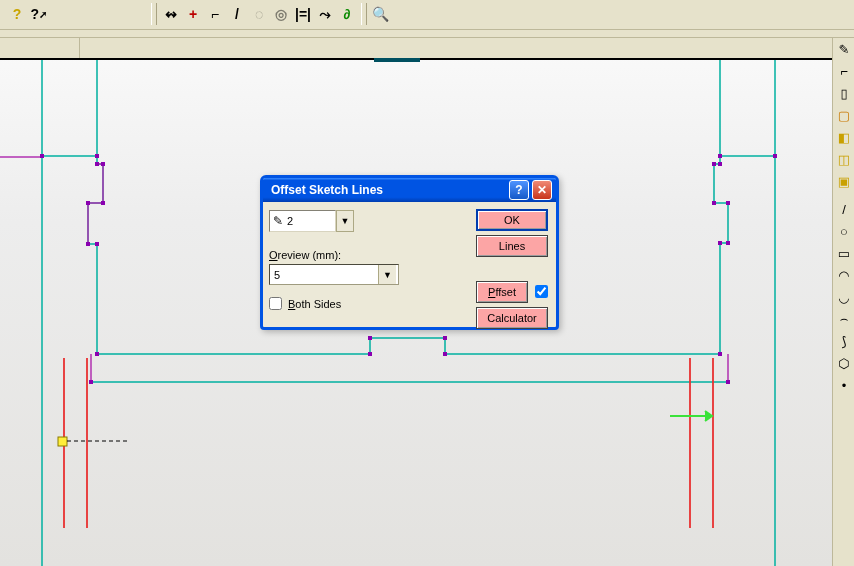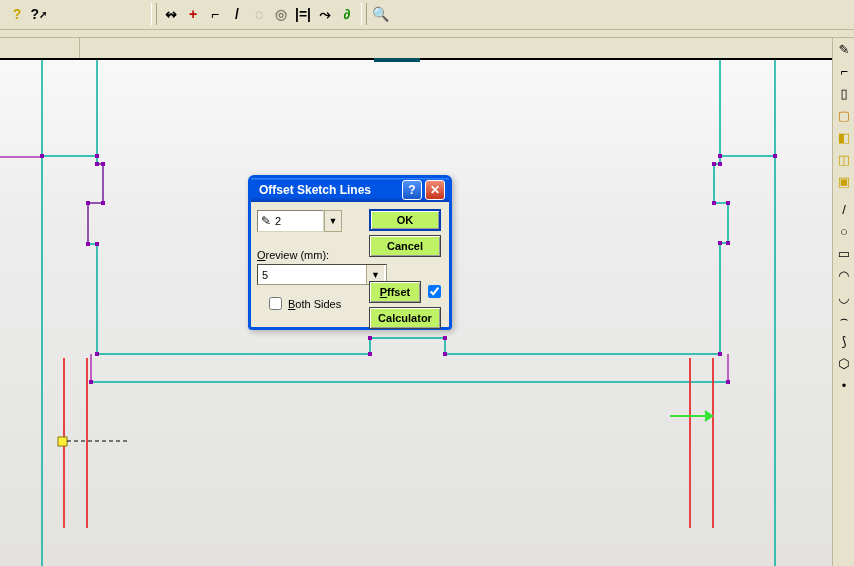--- a/index.html
+++ b/index.html
@@ -20,38 +20,38 @@
 
 .right-toolbar { position: absolute; right: 0; top: 38px; width: 22px; bottom: 0; background: #e6e2cb; border-left: 1px solid #bdb89a; display: flex; flex-direction: column; }
 .rt-btn { width: 22px; height: 22px; border: 1px solid transparent; display: flex; align-items: center; justify-content: center; font-size: 13px; cursor: pointer; }
 
 
 .canvas { position: absolute; left: 0; top: 38px; right: 22px; bottom: 0; overflow: hidden; background: linear-gradient(180deg, #fafafa 0%, #ededed 35%, #e3e2df 100%); }
 .canvas-top-border { position: absolute; left: 0; top: 0; width: 100%; height: 22px; background: #e6e2cb; border-bottom: 2px solid #000; }
 svg.sketch { position: absolute; left: 0; top: 0; width: 100%; height: 100%; }
 
 
-.dialog { position: absolute; left: 248px; top: 137px; width: 204px; background: #ece9d8; border: 3px solid #0054e3; border-radius: 6px 6px 4px 4px; box-shadow: 2px 2px 6px rgba(0,0,0,0.25); font-size: 11px; }
+.dialog { position: absolute; left: 260px; top: 137px; width: 299px; background: #ece9d8; border: 3px solid #0054e3; border-radius: 6px 6px 4px 4px; box-shadow: 2px 2px 6px rgba(0,0,0,0.25); font-size: 11px; }
 .dlg-title { height: 24px; background: linear-gradient(180deg,#3a8cff 0%, #0054e3 10%, #0054e3 80%, #003db0 100%); display: flex; align-items: center; padding: 0 4px; border-radius: 2px 2px 0 0; }
 .dlg-title-text { color: #fff; font-weight: bold; font-size: 12px; flex: 1; padding-left: 4px; }
 .dlg-title-btn { width: 20px; height: 20px; border-radius: 3px; margin-left: 3px; display: flex; align-items: center; justify-content: center; color: #fff; font-weight: bold; font-size: 12px; cursor: pointer; border: 1px solid #fff; }
 .dlg-help { background: linear-gradient(#4f93ff,#1659c8); }
 .dlg-close { background: linear-gradient(#f08b76,#c8341b); }
 .dlg-body { padding: 8px; position: relative; height: 125px; }
 .selector-box { position: absolute; left: 6px; top: 8px; width: 67px; height: 22px; border: 1px inset #d8d4bf; background: #fff; display: flex; align-items: center; padding-left: 3px; font-size: 11px; }
 .selector-box .sicn { margin-right: 4px; font-size: 12px; }
 .selector-caret { position: absolute; left: 73px; top: 8px; width: 18px; height: 22px; border: 1px solid #aca884; background: #ece9d8; display:flex; align-items:center; justify-content:center; cursor:pointer; font-size: 9px; }
 .off-label { position: absolute; left: 6px; top: 47px; font-size: 11px; }
 .off-label u { text-decoration: underline; }
 .off-combo { position: absolute; left: 6px; top: 62px; width: 130px; height: 21px; border: 1px inset #9f9b7f; background: #fff; display:flex; align-items:center; }
 .off-combo input { border: none; width: 108px; padding-left: 4px; font-size: 11px; outline: none; background:#fff; }
 .off-combo .dd { width: 18px; height: 19px; background: #ece9d8; border-left: 1px solid #aca884; display:flex; align-items:center; justify-content:center; font-size:9px; cursor:pointer; }
-.chk-row { position: absolute; left: 6px; top: 95px; display: flex; align-items: center; font-size: 11px; margin-left: 12px; }
+.chk-row { position: absolute; left: 6px; top: 95px; display: flex; align-items: center; font-size: 11px; }
 .chk-row input { margin-right: 6px; }
-.btn { position: absolute; right: 8px; width: 72px; height: 22px; background: #bef264; border: 1px solid #404040; box-shadow: inset 1px 1px 0 #fff, inset -1px -1px 0 #9b9b9b; font-size: 11px; cursor: pointer; text-align:center; line-height:20px;font-weight:bold; }
+.btn { position: absolute; right: 8px; width: 72px; height: 22px; background: #fca5a5; border: 1px solid #404040; box-shadow: inset 1px 1px 0 #fff, inset -1px -1px 0 #9b9b9b; font-size: 11px; cursor: pointer; text-align:center; line-height:20px; }
 .btn-ok { top: 7px; border: 2px solid #003db0; line-height:18px; }
 .btn-cancel { top: 33px; }
 .btn-preview { top: 79px; width: 52px; right: 28px; }
 .btn-preview u { text-decoration: underline; }
 .pv-chk { position: absolute; right: 8px; top: 83px; }
 .btn-calc { top: 105px; }
 </style>
 </head>
 <body>
 
@@ -197,21 +197,21 @@
         <input type="text" value="5" style="">
         <div class="dd">▼</div>
       </div>
 
       <label class="chk-row">
         <input type="checkbox" style="">
         <span><u>B</u><span>oth Sides</span></span>
       </label>
 
       <div class="btn btn-ok">OK</div>
-      <div class="btn btn-cancel">Cancel</div>
+      <div class="btn btn-cancel">Lines</div>
       <div class="btn btn-preview"><u>P</u><span>ffset</span></div>
       <input type="checkbox" class="pv-chk" checked="" style="">
       <div class="btn btn-calc">Calculator</div>
     </div>
   </div>
 </div>
 
 <div class="right-toolbar">
   <div class="rt-btn">
       <span>✎</span>

